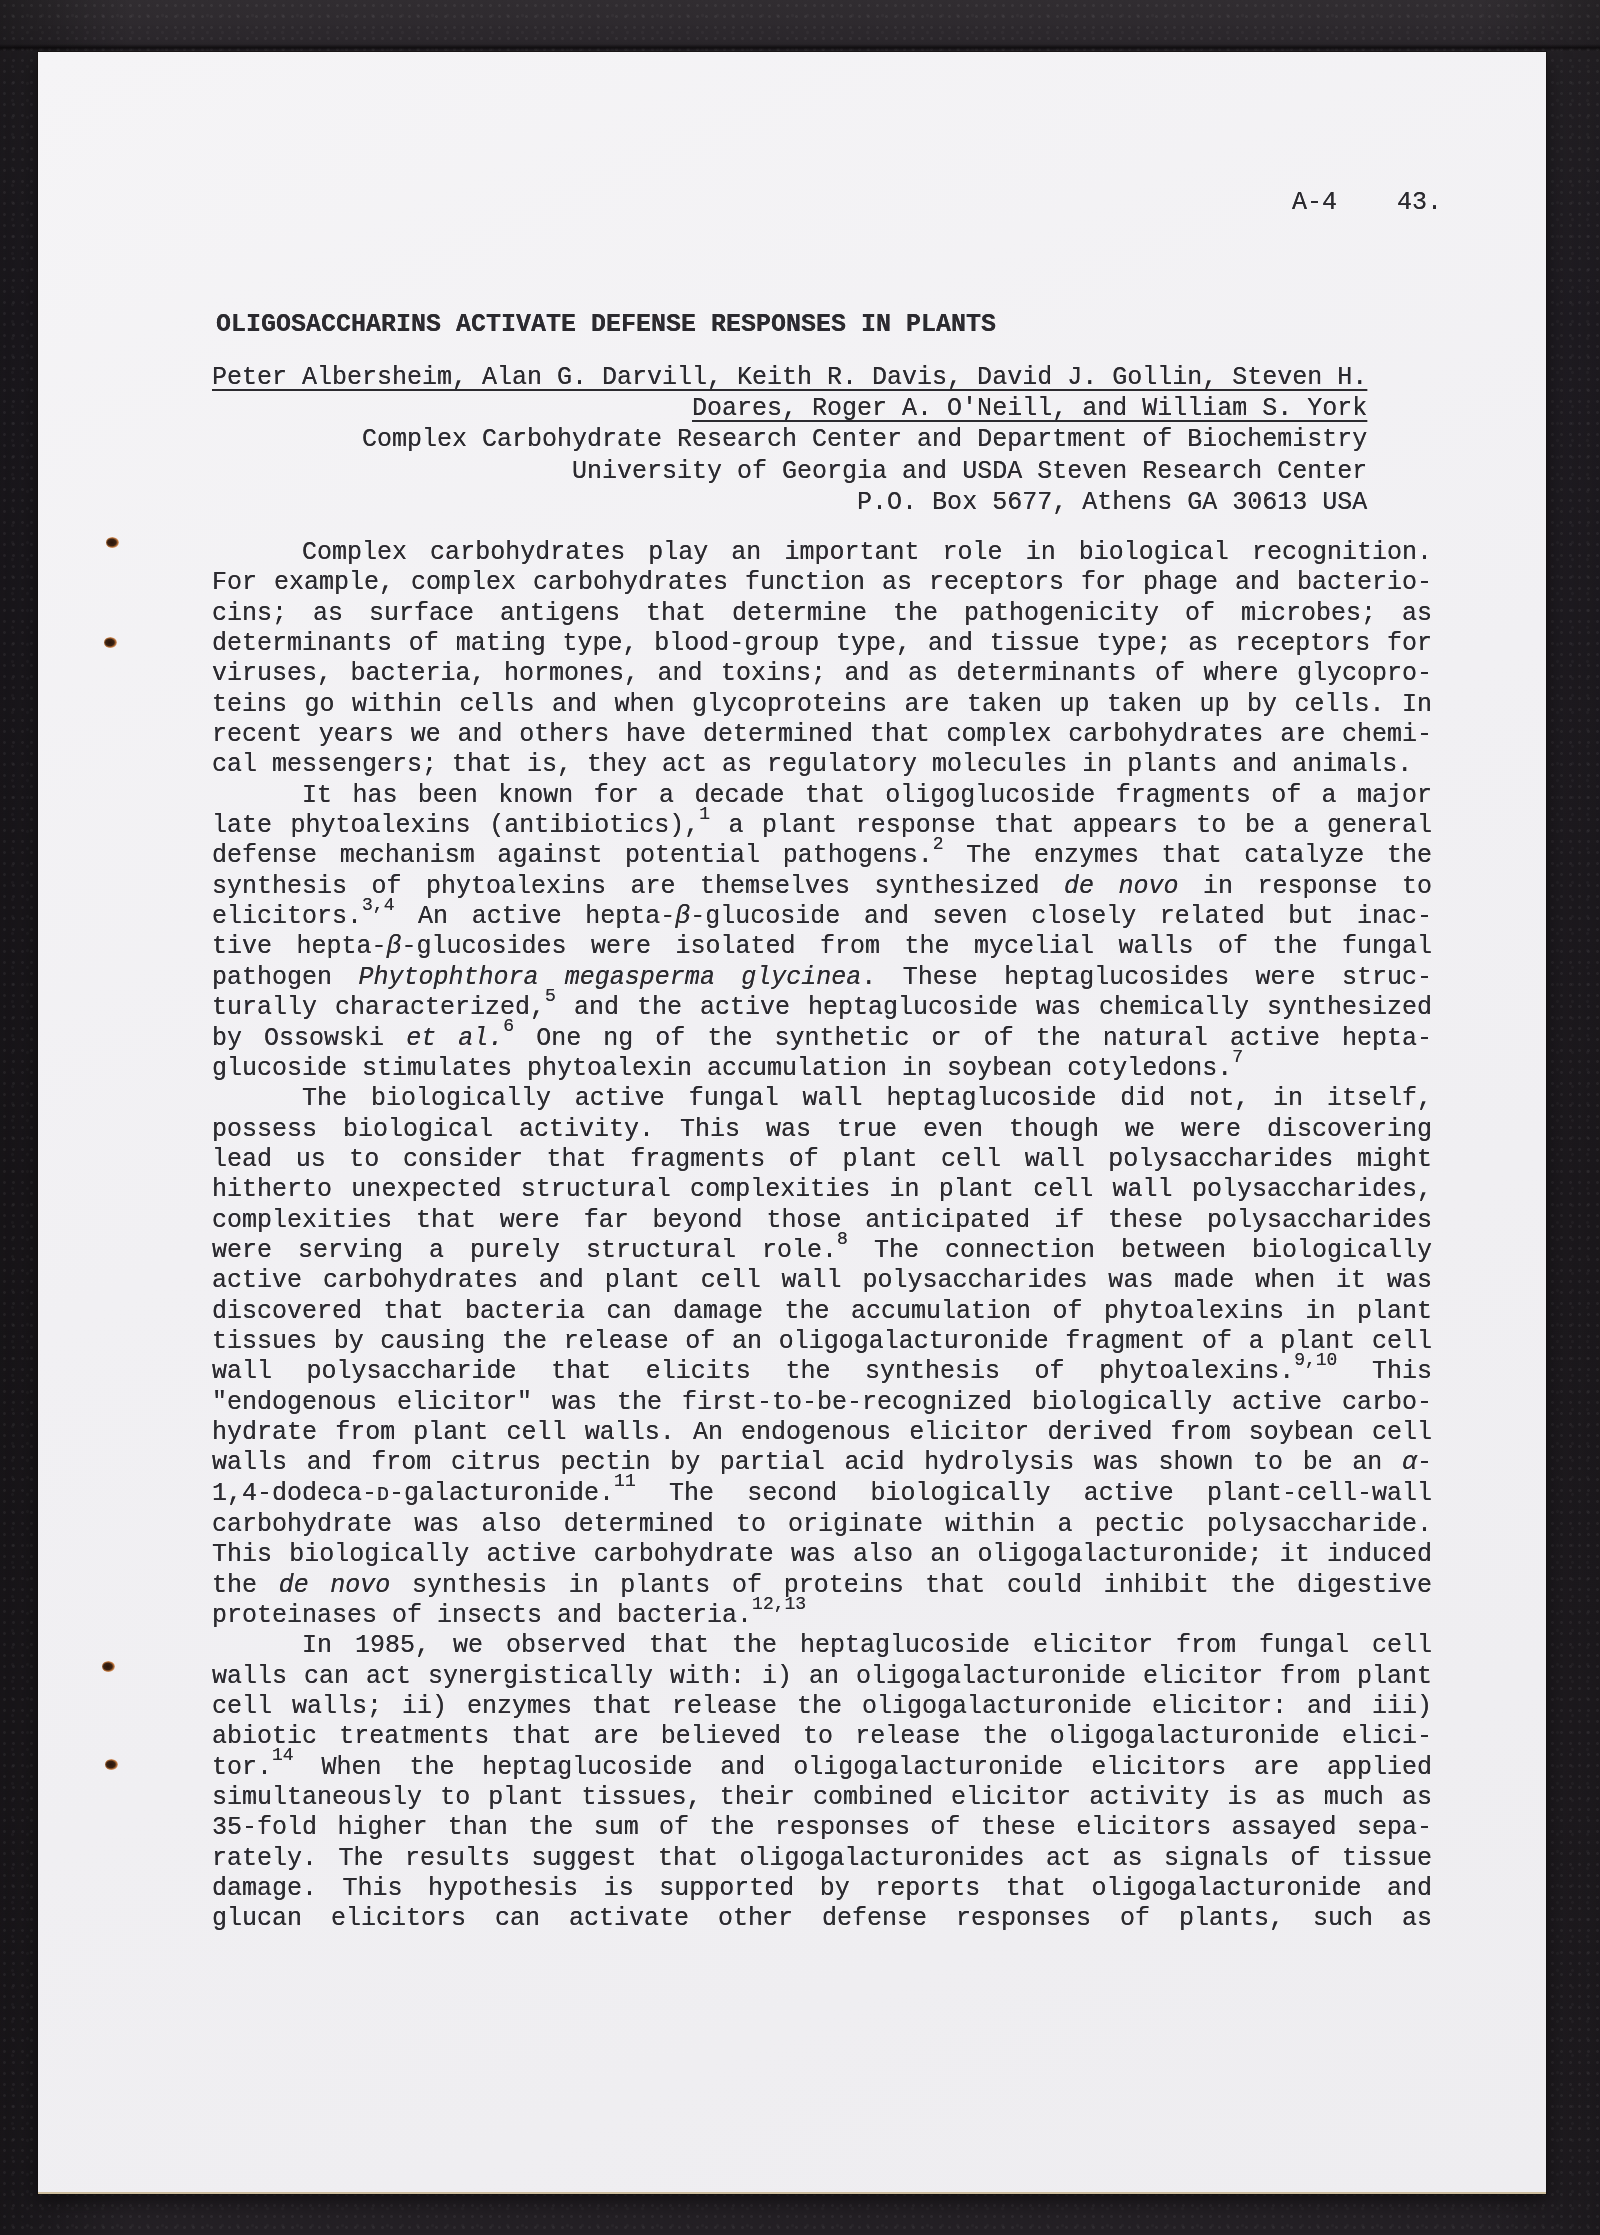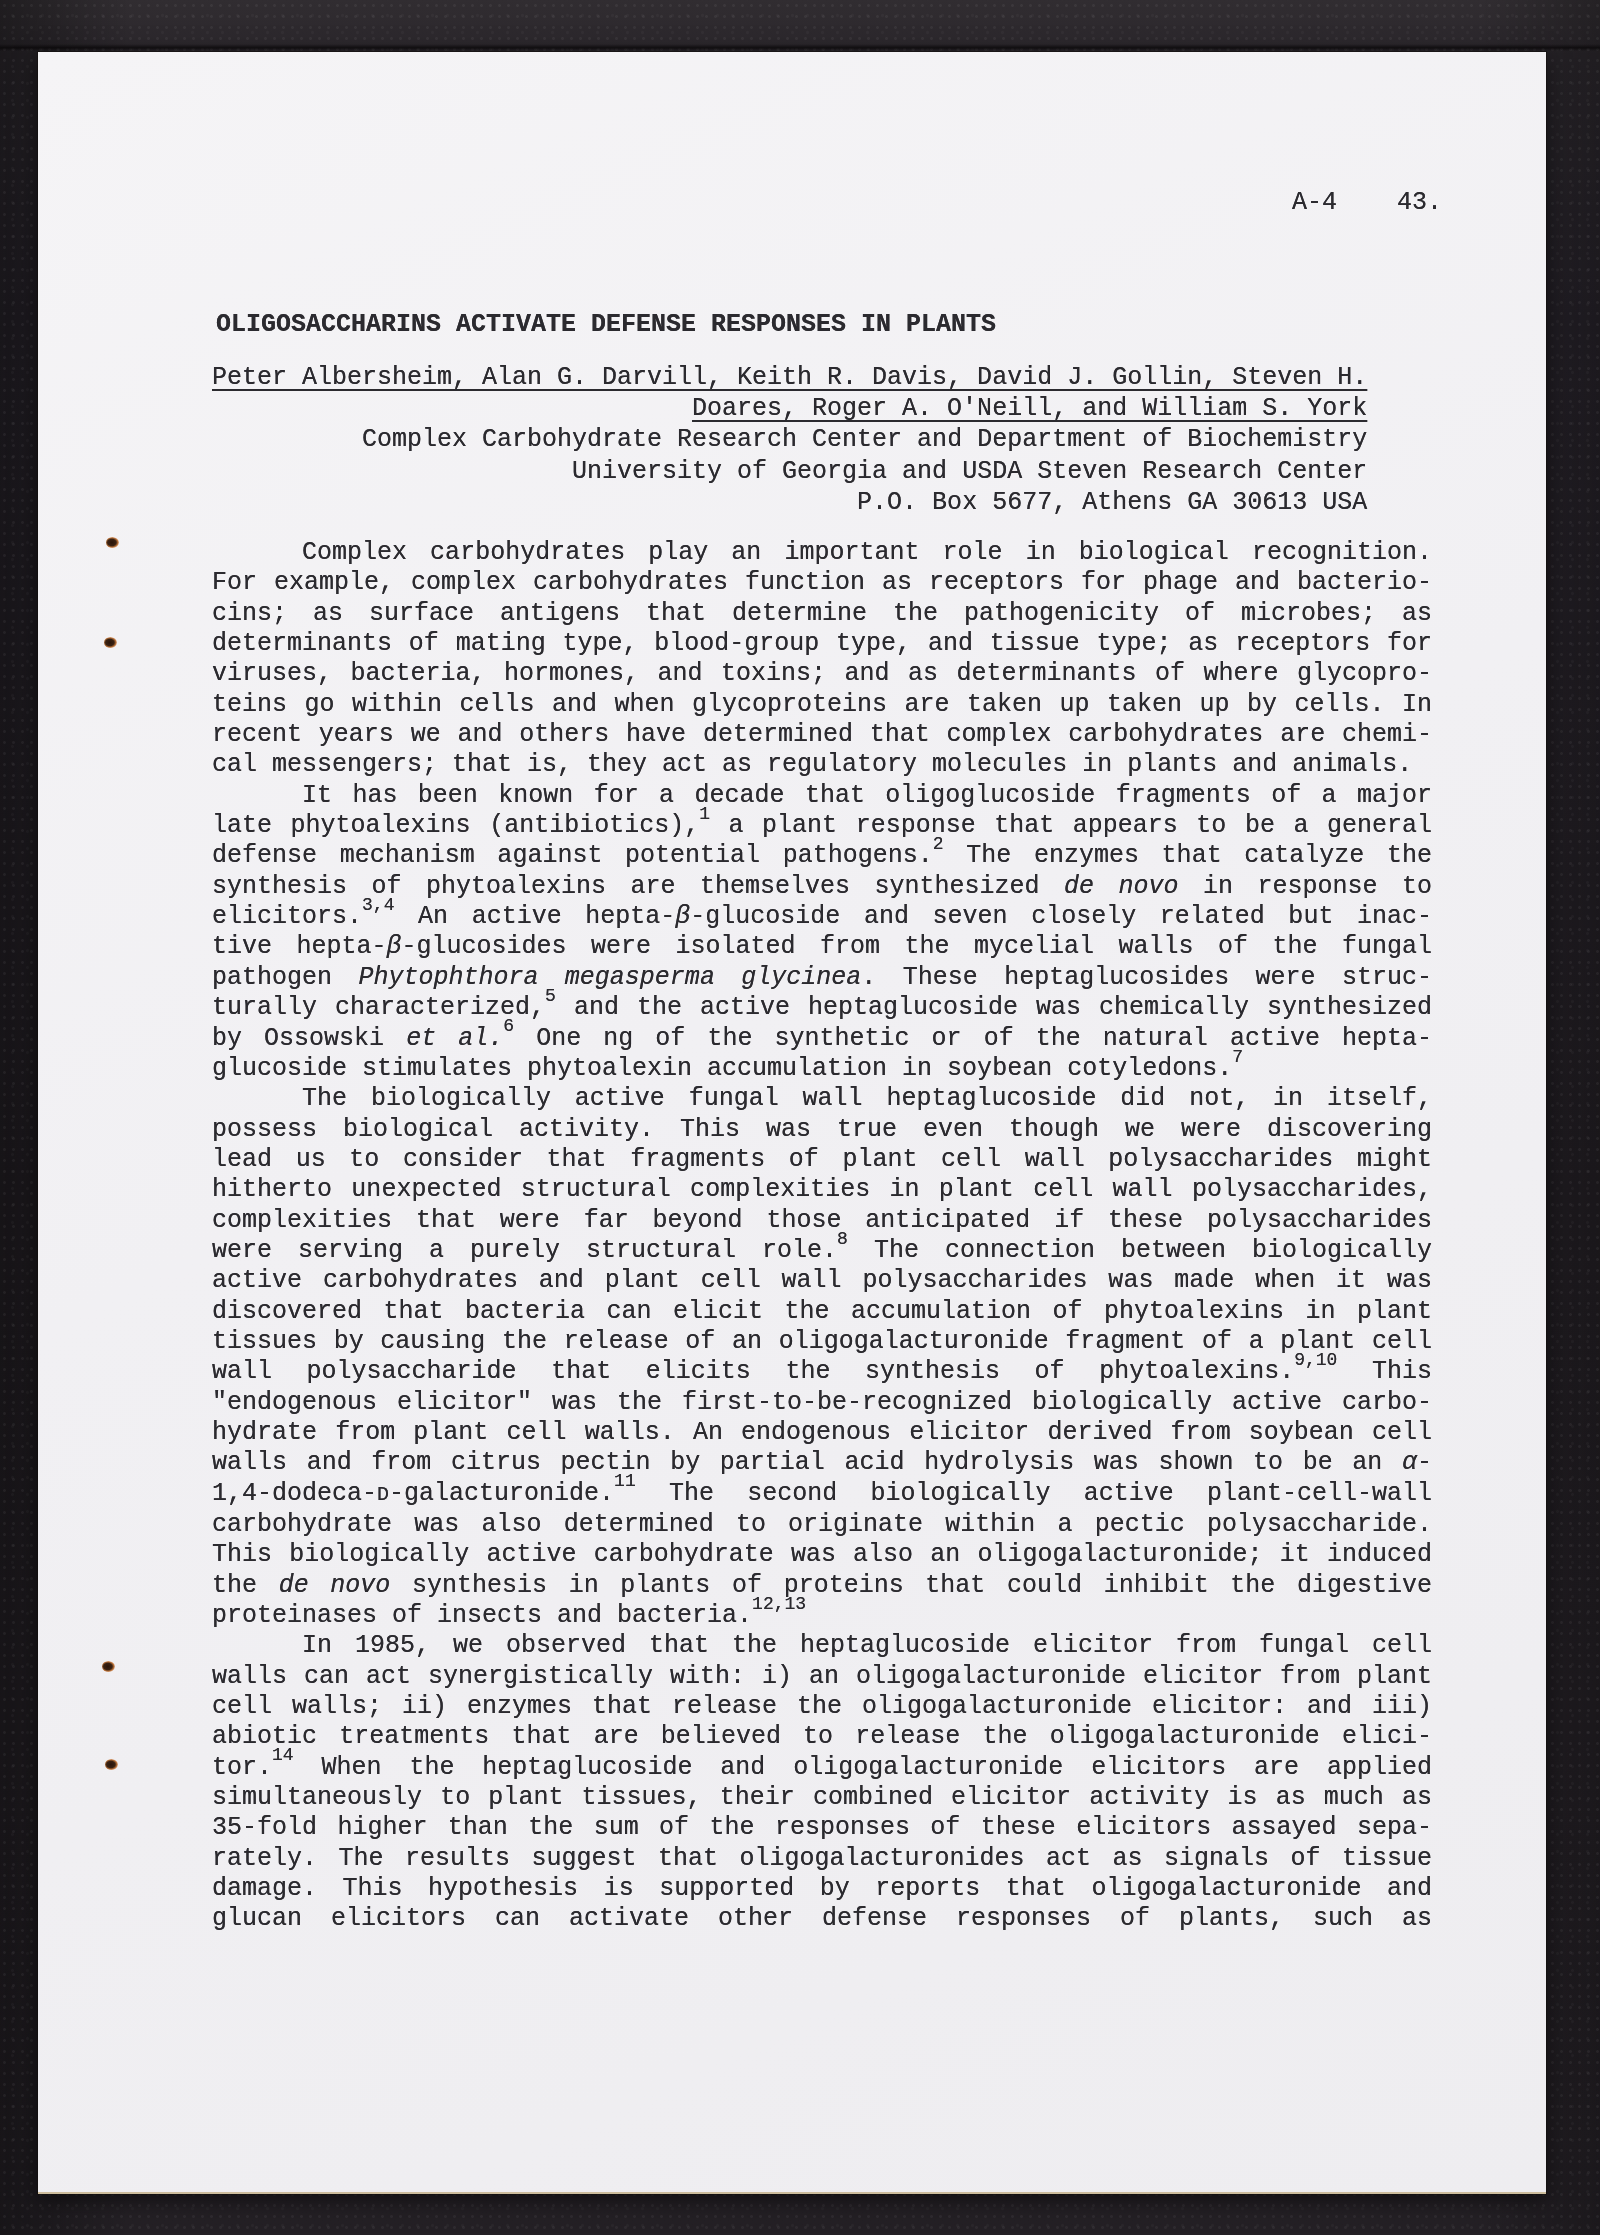--- a/index.html
+++ b/index.html
@@ -96,21 +96,21 @@
           <div class="tline end"><span>glucoside stimulates phytoalexin accumulation in soybean cotyledons.</span><sup>7</sup></div>
         </div>
         <div class="para">
           <div class="tline ind"><span>The biologically active fungal wall heptaglucoside did not, in itself,</span></div>
           <div class="tline"><span>possess biological activity.  This was true even though we were discovering</span></div>
           <div class="tline"><span>lead us to consider that fragments of plant cell wall polysaccharides might</span></div>
           <div class="tline"><span>hitherto unexpected structural complexities in plant cell wall polysaccharides,</span></div>
           <div class="tline"><span>complexities that were far beyond those anticipated if these polysaccharides</span></div>
           <div class="tline"><span>were serving a purely structural role.</span><sup>8</sup><span>  The connection between biologically</span></div>
           <div class="tline"><span>active carbohydrates and plant cell wall polysaccharides was made when it was</span></div>
-          <div class="tline"><span>discovered that bacteria can elicit the accumulation of phytoalexins in plant</span></div>
+          <div class="tline"><span>discovered that bacteria can damage the accumulation of phytoalexins in plant</span></div>
           <div class="tline"><span>tissues by causing the release of an oligogalacturonide fragment of a plant cell</span></div>
           <div class="tline"><span>wall polysaccharide that elicits the synthesis of phytoalexins.</span><sup>9,10</sup><span>  This</span></div>
           <div class="tline"><span>"endogenous elicitor" was the first-to-be-recognized biologically active carbo-</span></div>
           <div class="tline"><span>hydrate from plant cell walls.  An endogenous elicitor derived from soybean cell</span></div>
           <div class="tline"><span>walls and from citrus pectin by partial acid hydrolysis was shown to be an </span><em>α</em><span>-</span></div>
           <div class="tline"><span>1,4-dodeca-</span><span class="sc">D</span><span>-galacturonide.</span><sup>11</sup><span>  The second biologically active plant-cell-wall</span></div>
           <div class="tline"><span>carbohydrate was also determined to originate within a pectic polysaccharide.</span></div>
           <div class="tline"><span>This biologically active carbohydrate was also an oligogalacturonide; it induced</span></div>
           <div class="tline"><span>the </span><em>de novo</em><span> synthesis in plants of proteins that could inhibit the digestive</span></div>
           <div class="tline end"><span>proteinases of insects and bacteria.</span><sup>12,13</sup></div>

